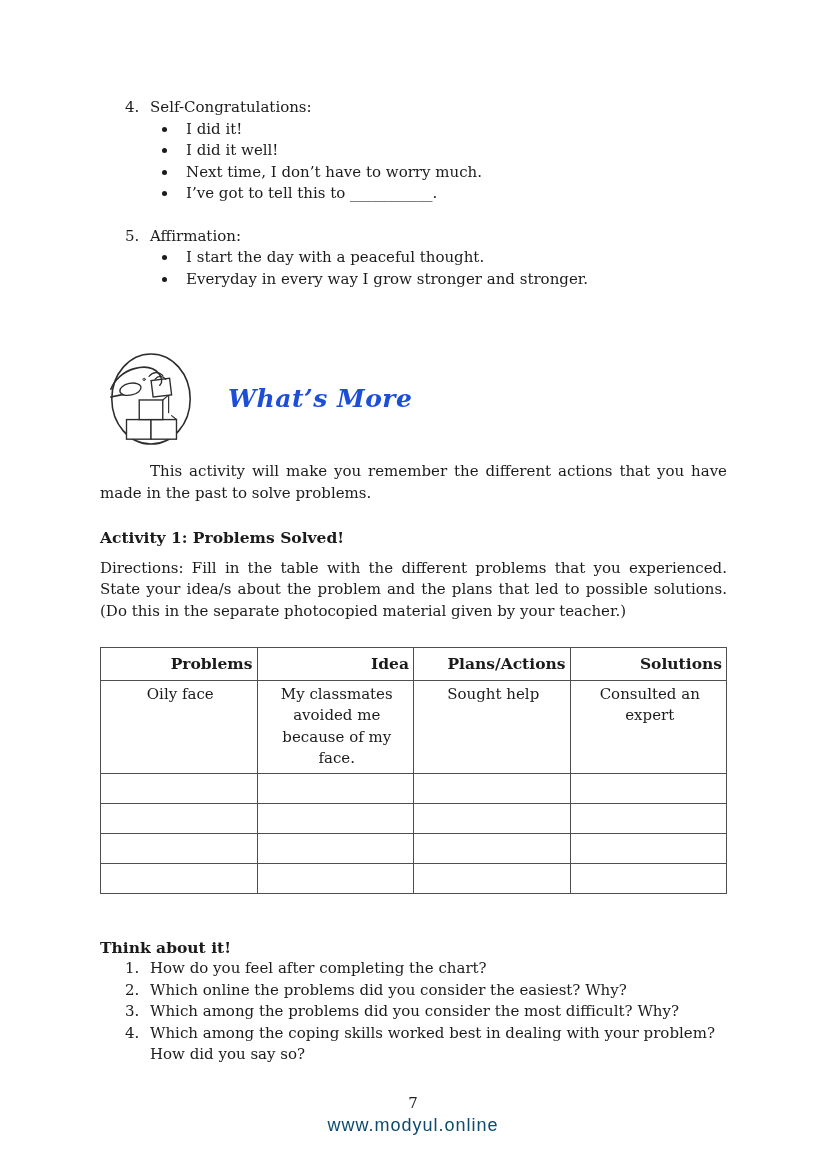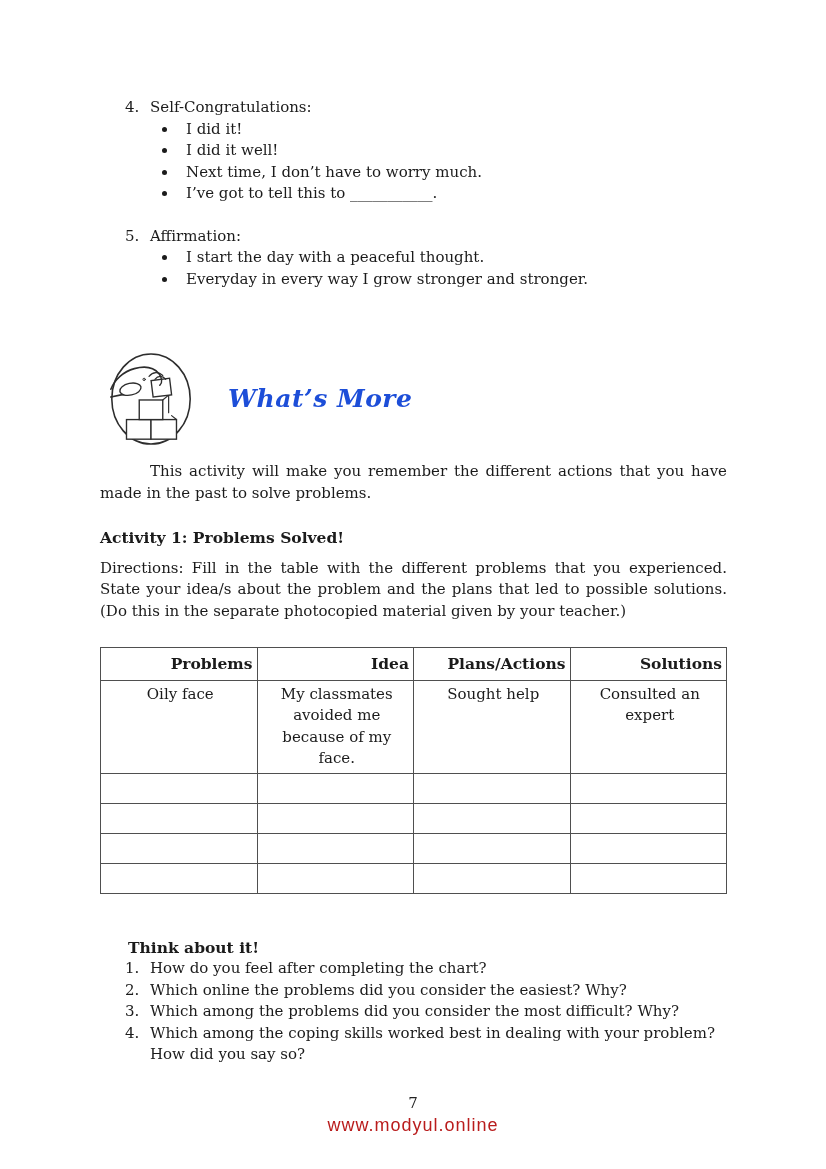--- a/index.html
+++ b/index.html
@@ -41,31 +41,31 @@
   table.fill-table {
     margin-top:25px; width:100%;
     border-collapse:collapse; table-layout:fixed;
   }
   table.fill-table th, table.fill-table td { border:1px solid #4f4f4f; }
   table.fill-table th { font-weight:bold; text-align:right; padding:5px 4px; font-size:15.5px; }
   table.fill-table td { vertical-align:top; text-align:center; padding:3px 6px 3px 9px; }
   tr.row-tall td { height:90px; }
   tr.row-empty td { height:30px; }
 
-  .think-title { margin-top:43px; font-weight:bold; font-size:15.5px;margin-left:28px; }
+  .think-title { margin-top:43px; font-weight:bold; font-size:15.5px; }
   .think-intro { margin:9px 0 0 0; }
   .q-list { margin:0; }
   .q-item { display:flex; }
   .q-num { width:25px; margin-left:25px; flex:0 0 auto; }
   .q-text { flex:1; }
 
   .page-number { position:absolute; top:1093px; left:0; width:100%; text-align:center; font-size:15px; color:#222; }
   .watermark {
     position:absolute; top:1115px; left:0; width:100%;
-    text-align:center; color:#b91c1c;
+    text-align:center; color:#0c4a6e;
     font-family:"Liberation Sans", sans-serif;
     font-size:18px; letter-spacing:1px;
   }
   svg .ln { fill:none; stroke:#2d2d2d; stroke-width:1.6; stroke-linecap:round; stroke-linejoin:round; }
   svg .bk { fill:#ffffff; stroke:#2d2d2d; stroke-width:1.4; }
 </style>
 </head>
 <body>
 
 <div class="page">

